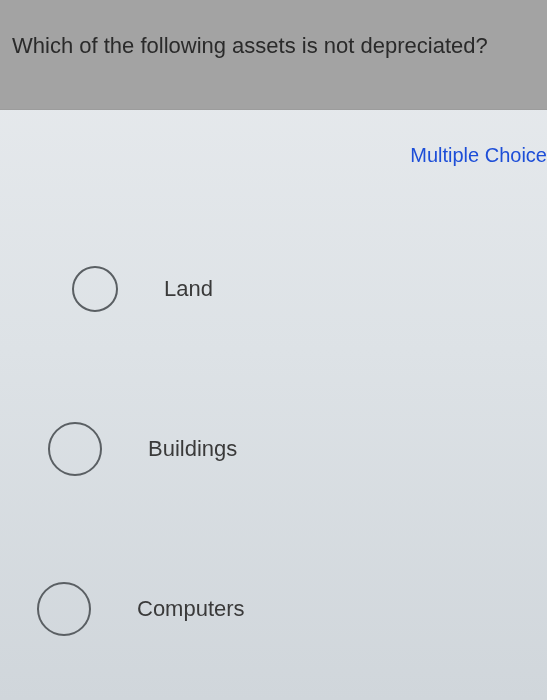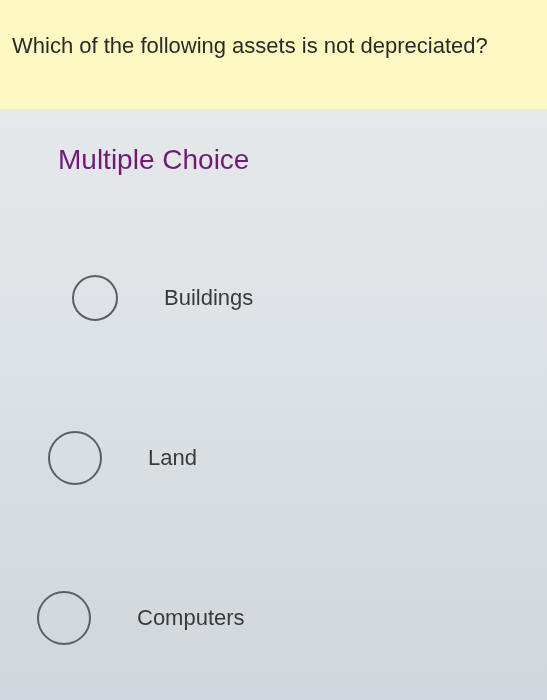--- a/index.html
+++ b/index.html
@@ -10,34 +10,35 @@
     body {
       width: 547px;
       height: 700px;
       background: linear-gradient(180deg, #e8ebee 0%, #dde2e6 50%, #d0d6db 100%);
       font-family: Arial, Helvetica, sans-serif;
       color: #3a3a3a;
       overflow: hidden;
     }
     .question-header {
       padding: 32px 12px 48px 12px;
-      background: #fef9c3;
+      background: #a3a3a3;
       border-bottom: 1px solid rgba(0,0,0,0.04);
     }
     .question-text {
       font-size: 22px;
       font-weight: 400;
       color: #2a2a2a;
       line-height: 1.3;
     }
     .section-label {
       padding: 34px 0 12px 58px;
-      font-size: 28px;
-      color: #701a75;
+      font-size: 20px;
+      color: #1d4ed8;
       font-weight: 400;
+      text-align: right;
     }
     .options {
       padding-top: 30px;
     }
     .option-row {
       display: flex;
       align-items: center;
       padding: 0 0 0 72px;
       height: 160px;
     }
@@ -72,23 +73,23 @@
 
 <div class="question-header">
   <div class="question-text">Which of the following assets is not depreciated?</div>
 </div>
 
 <div class="section-label">Multiple Choice</div>
 
 <div class="options">
   <div class="option-row">
     <div class="radio-circle"></div>
-    <div class="option-label">Buildings</div>
+    <div class="option-label">Land</div>
   </div>
   <div class="option-row">
     <div class="radio-circle"></div>
-    <div class="option-label">Land</div>
+    <div class="option-label">Buildings</div>
   </div>
   <div class="option-row">
     <div class="radio-circle"></div>
     <div class="option-label">Computers</div>
   </div>
 </div>
 
 </body></html>

